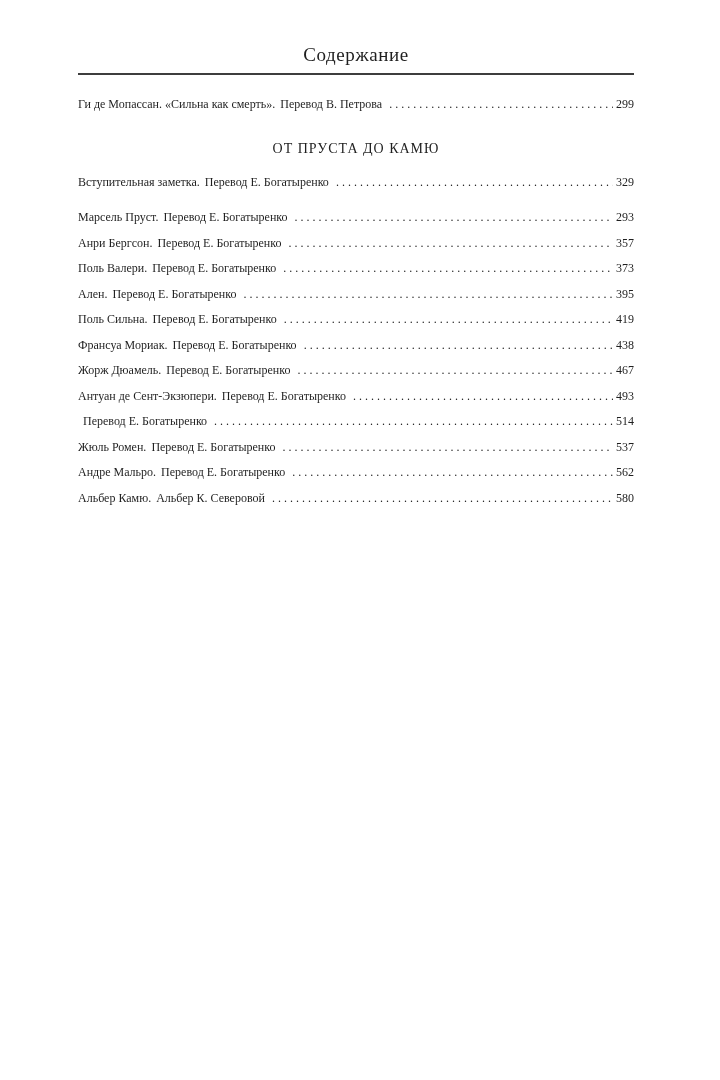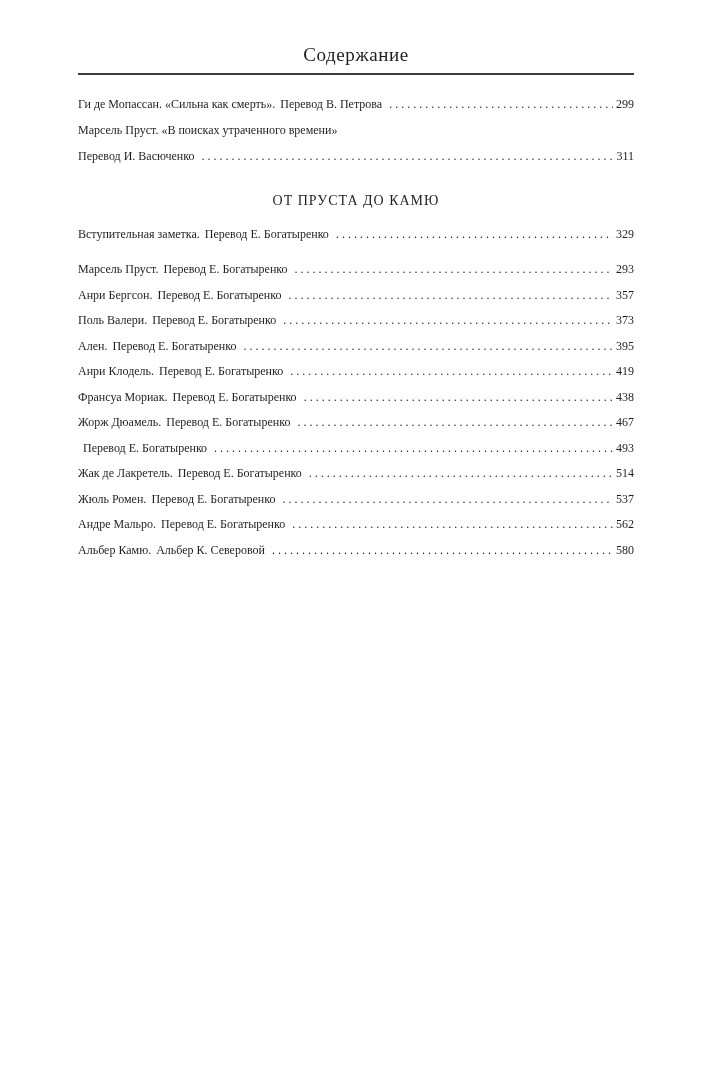--- a/index.html
+++ b/index.html
@@ -95,28 +95,20 @@
 
     <div class="rule"></div>
 
     <div class="toc toc-top" id="toc-top">
         <div class="row">
           <span class="txt">Ги де Мопассан. «Сильна как смерть».</span>
           <span class="tr">Перевод В. Петрова</span>
           <span class="dots"></span>
           <span class="pg">299</span>
         </div>
-        <div>
-          <div><span class="txt">Марсель Пруст. «В поисках утраченного времени»</span></div>
-          <div class="row">
-            <span class="tr lead">Перевод И. Васюченко</span>
-            <span class="dots"></span>
-            <span class="pg">311</span>
-          </div>
-        </div>
       </div>
 
     <div class="h2">ОТ ПРУСТА ДО КАМЮ</div>
 
     <div class="toc toc-intro" id="toc-intro">
         <div class="row">
           <span class="txt">Вступительная заметка.</span>
           <span class="tr">Перевод Е. Богатыренко</span>
           <span class="dots"></span>
           <span class="pg">329</span>
@@ -142,44 +134,44 @@
           <span class="dots"></span>
           <span class="pg">373</span>
         </div>
         <div class="row">
           <span class="txt">Ален.</span>
           <span class="tr">Перевод Е. Богатыренко</span>
           <span class="dots"></span>
           <span class="pg">395</span>
         </div>
         <div class="row">
-          <span class="txt">Анри Клодель.</span>
+          <span class="txt">Поль Сильна.</span>
           <span class="tr">Перевод Е. Богатыренко</span>
           <span class="dots"></span>
           <span class="pg">419</span>
         </div>
         <div class="row">
           <span class="txt">Франсуа Мориак.</span>
           <span class="tr">Перевод Е. Богатыренко</span>
           <span class="dots"></span>
           <span class="pg">438</span>
         </div>
         <div class="row">
           <span class="txt">Жорж Дюамель.</span>
           <span class="tr">Перевод Е. Богатыренко</span>
           <span class="dots"></span>
           <span class="pg">467</span>
         </div>
         <div class="row">
+          <span class="txt">Антуан де Сент-Экзюпери.</span>
           <span class="tr">Перевод Е. Богатыренко</span>
           <span class="dots"></span>
           <span class="pg">493</span>
         </div>
         <div class="row">
-          <span class="txt">Жак де Лакретель.</span>
           <span class="tr">Перевод Е. Богатыренко</span>
           <span class="dots"></span>
           <span class="pg">514</span>
         </div>
         <div class="row">
           <span class="txt">Жюль Ромен.</span>
           <span class="tr">Перевод Е. Богатыренко</span>
           <span class="dots"></span>
           <span class="pg">537</span>
         </div>

